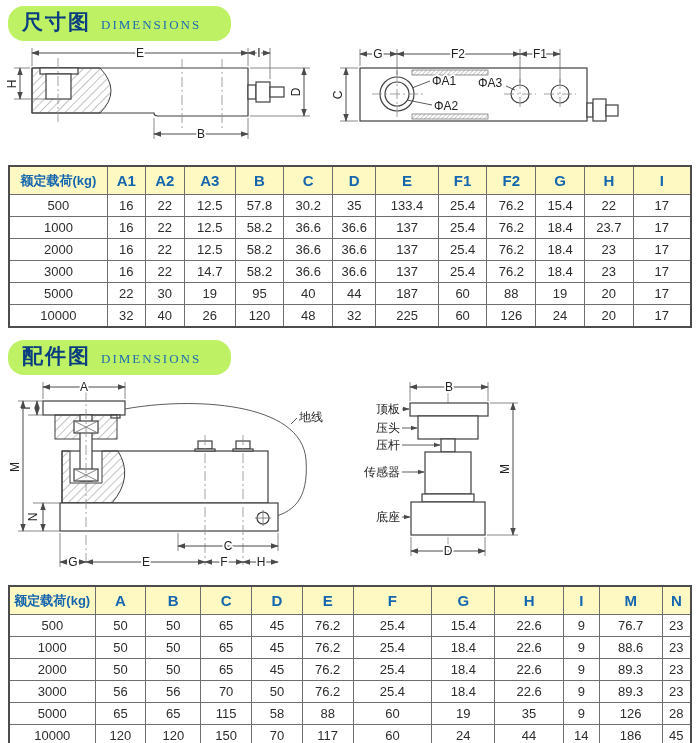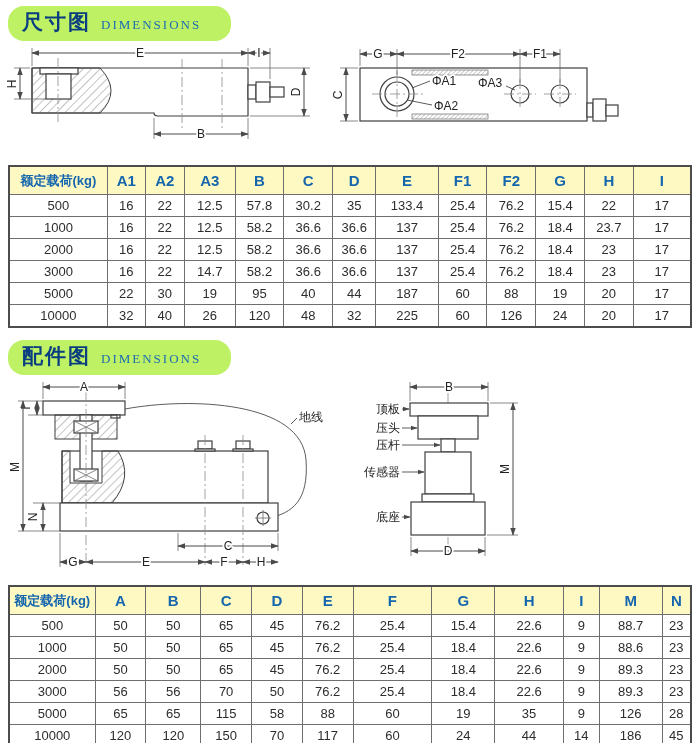--- a/index.html
+++ b/index.html
@@ -441,21 +441,21 @@
         <td>500</td>
         <td>50</td>
         <td>50</td>
         <td>65</td>
         <td>45</td>
         <td>76.2</td>
         <td>25.4</td>
         <td>15.4</td>
         <td>22.6</td>
         <td>9</td>
-        <td>88.7</td>
+        <td>76.7</td>
         <td>23</td>
       </tr>
       <tr>
         <td>1000</td>
         <td>50</td>
         <td>50</td>
         <td>65</td>
         <td>45</td>
         <td>76.2</td>
         <td>25.4</td>

